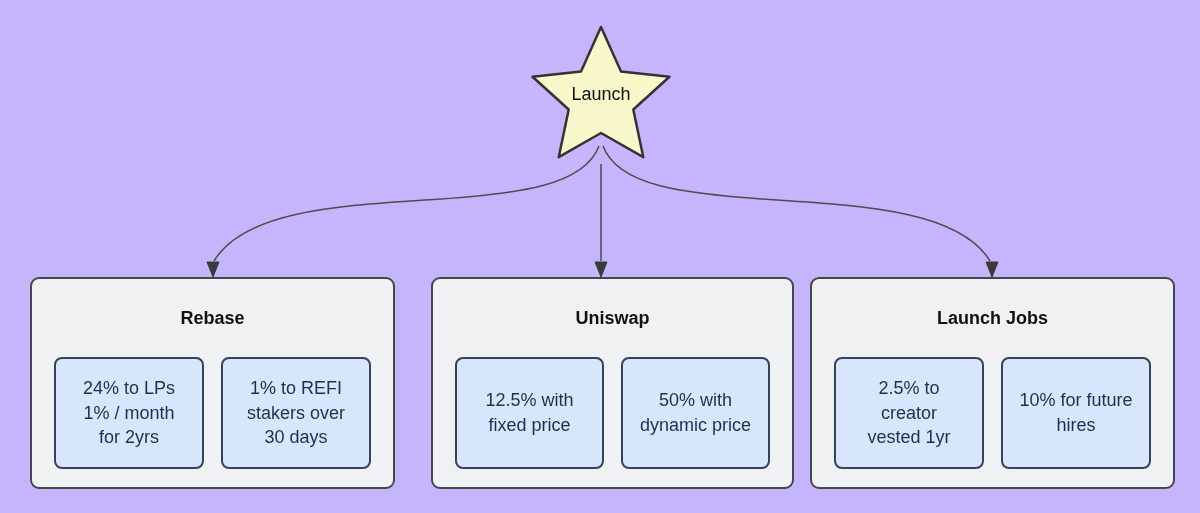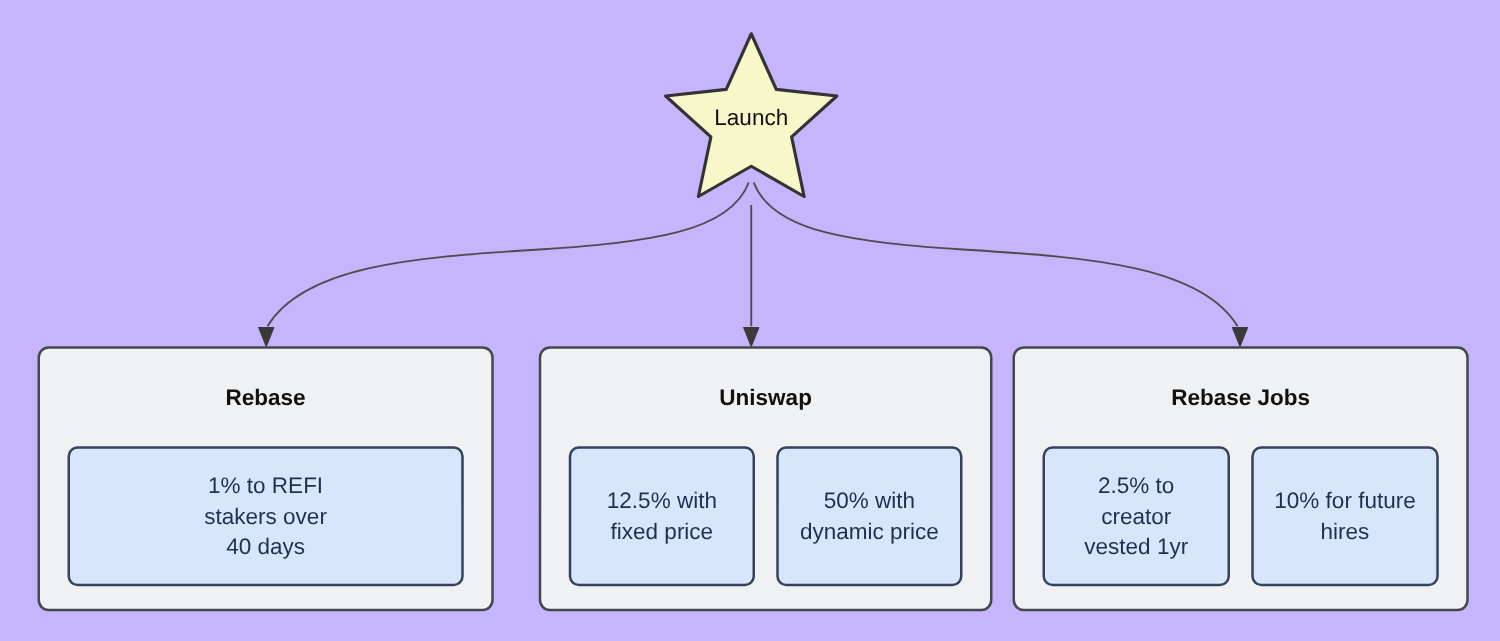--- a/index.html
+++ b/index.html
@@ -88,43 +88,48 @@
     <g>
       <polygon points="601,27 621,71.5 669.5,76.8 633.3,109.5 643.3,157.2 601,133 558.7,157.2 568.7,109.5 532.5,76.8 581,71.5" fill="#f7f7c9" stroke="#333333" stroke-width="2.5" stroke-linejoin="round"></polygon>
       <text x="601" y="100" text-anchor="middle" font-size="18" fill="#111111">Launch</text>
     </g>
   </svg>
 
   <div class="group-box" style="left:30px; width:365px;">
     <div class="group-title">Rebase</div>
     <div class="cell-row">
       <div class="alloc-cell">
+        <div class="cell-text">24% to LPs
+1% / month
+for 2yrs</div>
+      </div>
+      <div class="alloc-cell">
         <div class="cell-text">1% to REFI
 stakers over
-40 days</div>
+30 days</div>
       </div>
     </div>
   </div>
 
   <div class="group-box" style="left:431px; width:363px;">
     <div class="group-title">Uniswap</div>
     <div class="cell-row">
       <div class="alloc-cell">
         <div class="cell-text">12.5% with
 fixed price</div>
       </div>
       <div class="alloc-cell">
         <div class="cell-text">50% with
 dynamic price</div>
       </div>
     </div>
   </div>
 
   <div class="group-box" style="left:810px; width:365px;">
-    <div class="group-title">Rebase Jobs</div>
+    <div class="group-title">Launch Jobs</div>
     <div class="cell-row">
       <div class="alloc-cell">
         <div class="cell-text">2.5% to
 creator
 vested 1yr</div>
       </div>
       <div class="alloc-cell">
         <div class="cell-text">10% for future
 hires</div>
       </div>

